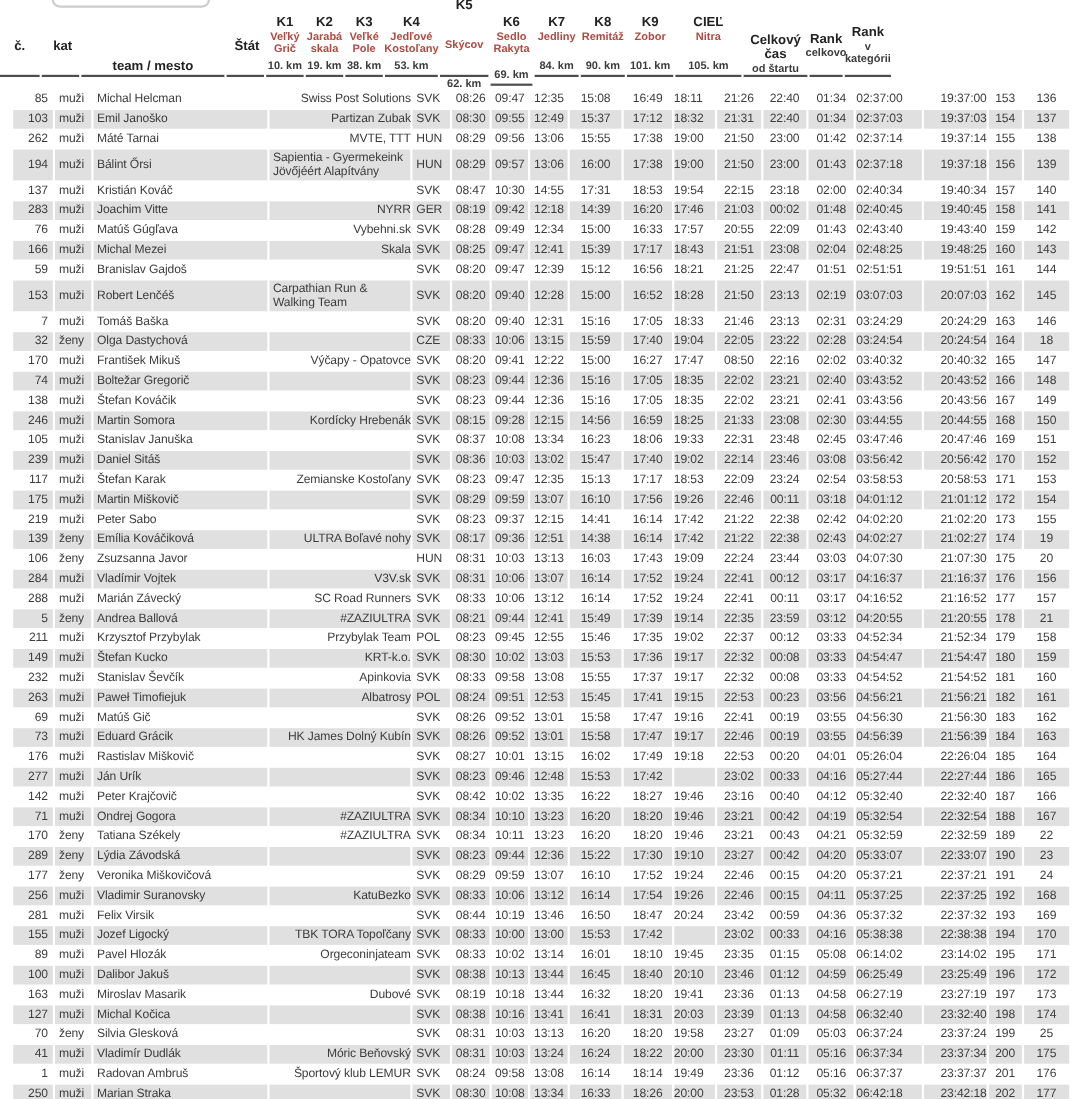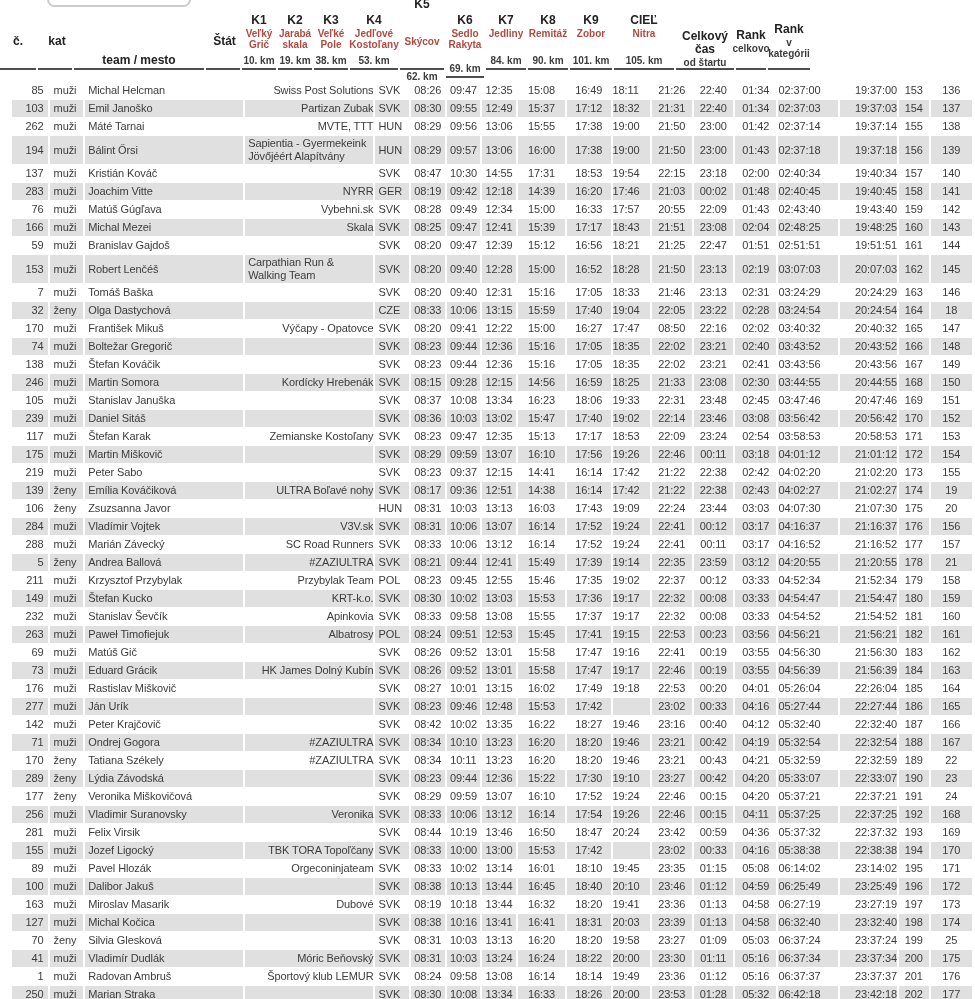--- a/index.html
+++ b/index.html
@@ -917,21 +917,21 @@
           <div class="cell col-k9">04:20</div>
           <div class="cell col-ciel">05:37:21</div>
           <div class="cell col-total">22:37:21</div>
           <div class="cell col-rank">191</div>
           <div class="cell col-rankcat">24</div>
         </div>
         <div class="trow">
           <div class="cell col-bib">256</div>
           <div class="cell col-kat">muži</div>
           <div class="cell col-meno">Vladimir Suranovsky</div>
-          <div class="cell col-team">Veronika</div>
+          <div class="cell col-team">KatuBezko</div>
           <div class="cell col-stat">SVK</div>
           <div class="cell col-k1">08:33</div>
           <div class="cell col-k2">10:06</div>
           <div class="cell col-k3">13:12</div>
           <div class="cell col-k4">16:14</div>
           <div class="cell col-k5">17:54</div>
           <div class="cell col-k6">19:26</div>
           <div class="cell col-k7">22:46</div>
           <div class="cell col-k8">00:15</div>
           <div class="cell col-k9">04:11</div>

